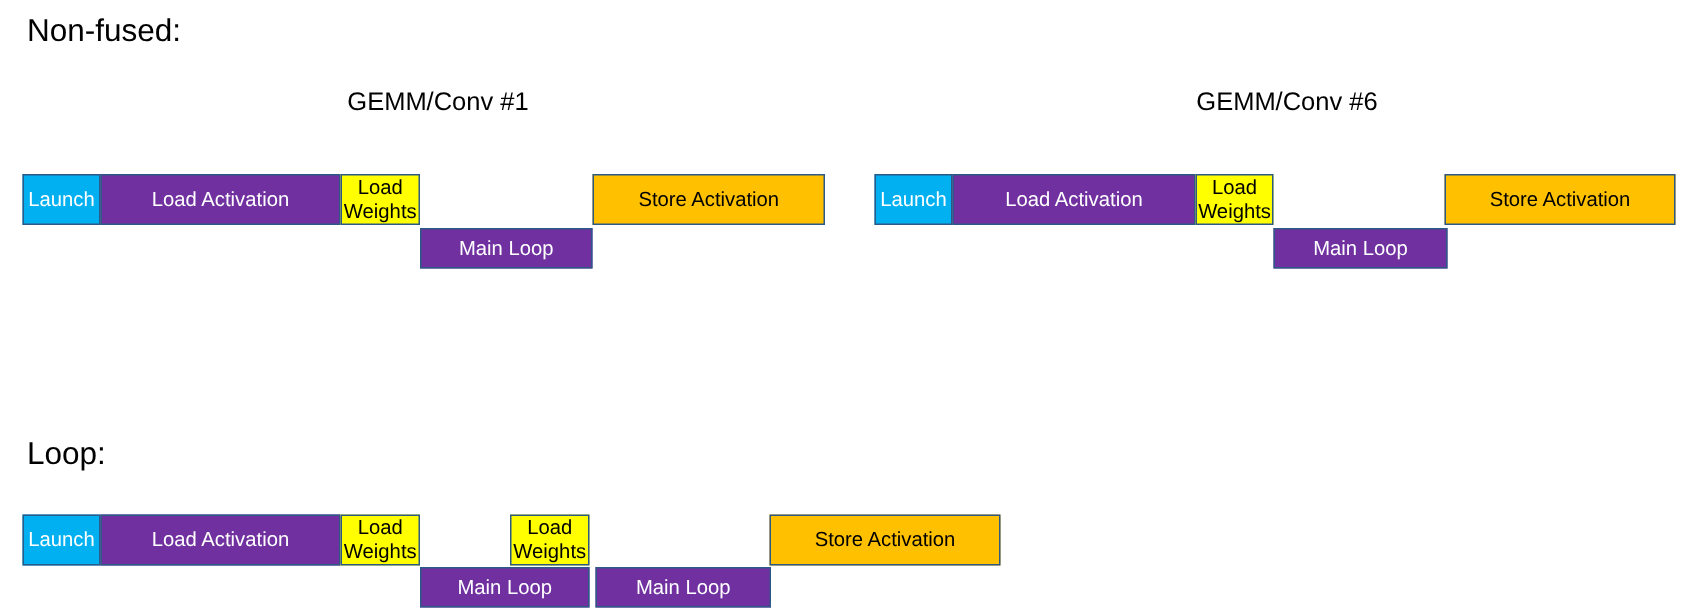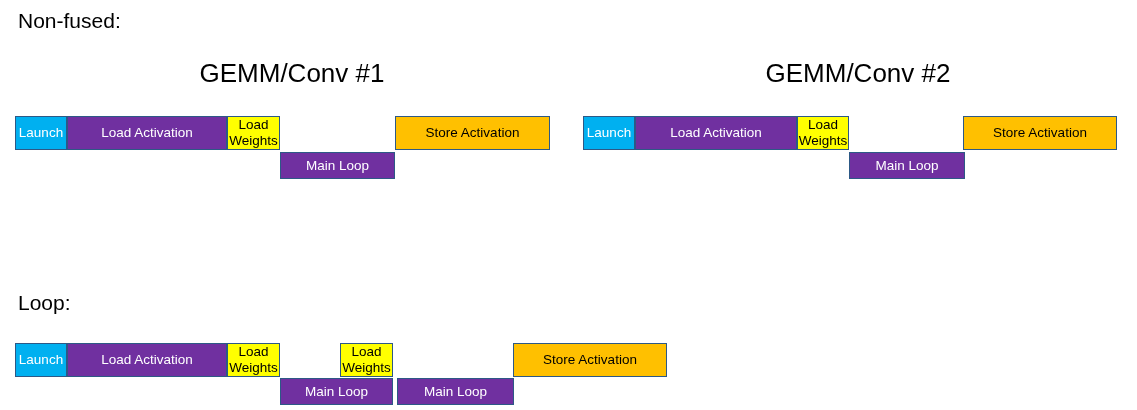--- a/index.html
+++ b/index.html
@@ -23,21 +23,21 @@
     white-space: nowrap;
   }
   #label-non-fused { top: 9px; }
   #label-fused { top: 291px; }
   .heading {
     position: absolute;
     top: 58px;
     width: 260px;
     transform: translateX(-50%);
     text-align: center;
-    font-size: 26px;
+    font-size: 17px;
     color: #000000;
     white-space: nowrap;
   }
   #heading-gemm1 { left: 292px; }
   #heading-gemm2 { left: 858px; }
   .timeline {
     position: absolute;
     left: 0; top: 0;
     width: 100%; height: 100%; text-decoration: underline;
   }
@@ -60,21 +60,21 @@
 </style>
 </head>
 <body>
 
 <div id="canvas">
 
   <div class="section-label" id="label-non-fused">Non-fused:</div>
 
   <div class="heading" id="heading-gemm1">GEMM/Conv #1</div>
 
-  <div class="heading" id="heading-gemm2">GEMM/Conv #2</div>
+  <div class="heading" id="heading-gemm2">GEMM/Conv #6</div>
 
   <div class="timeline" id="non-fused-timeline">
       <div class="bar" style="left: 15px; top: 116px; width: 52px; height: 34px; background: rgb(0, 176, 240); border-color: rgb(45, 89, 134); color: rgb(255, 255, 255);">
         <span>Launch</span>
       </div>
       <div class="bar" style="left: 67px; top: 116px; width: 160px; height: 34px; background: rgb(112, 48, 160); border-color: rgb(45, 89, 134); color: rgb(255, 255, 255);">
         <span>Load Activation</span>
       </div>
       <div class="bar" style="left: 227px; top: 116px; width: 53px; height: 34px; background: rgb(255, 255, 0); border-color: rgb(45, 89, 134); color: rgb(0, 0, 0);">
         <span>Load Weights</span>

